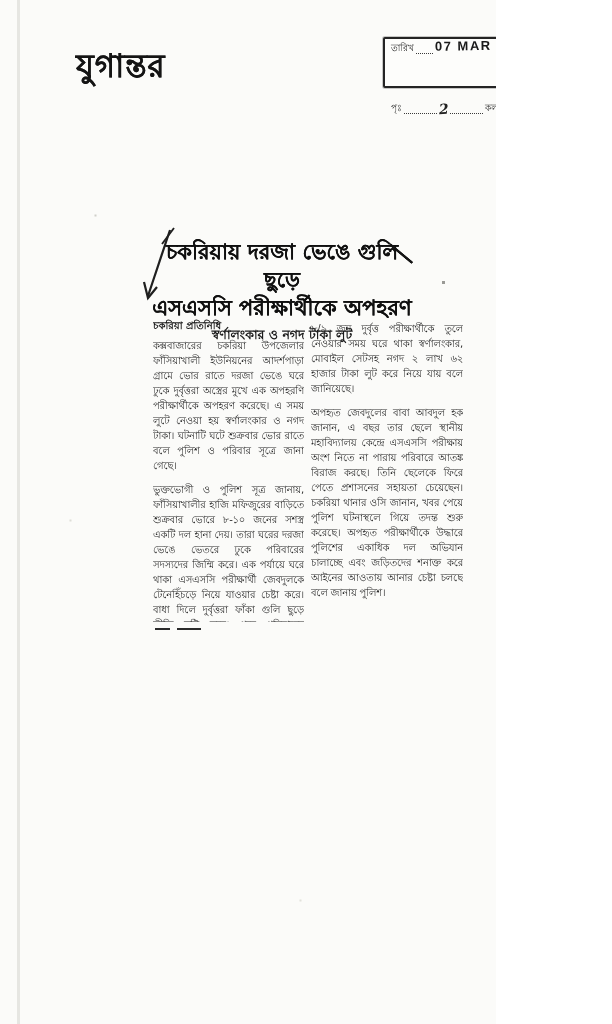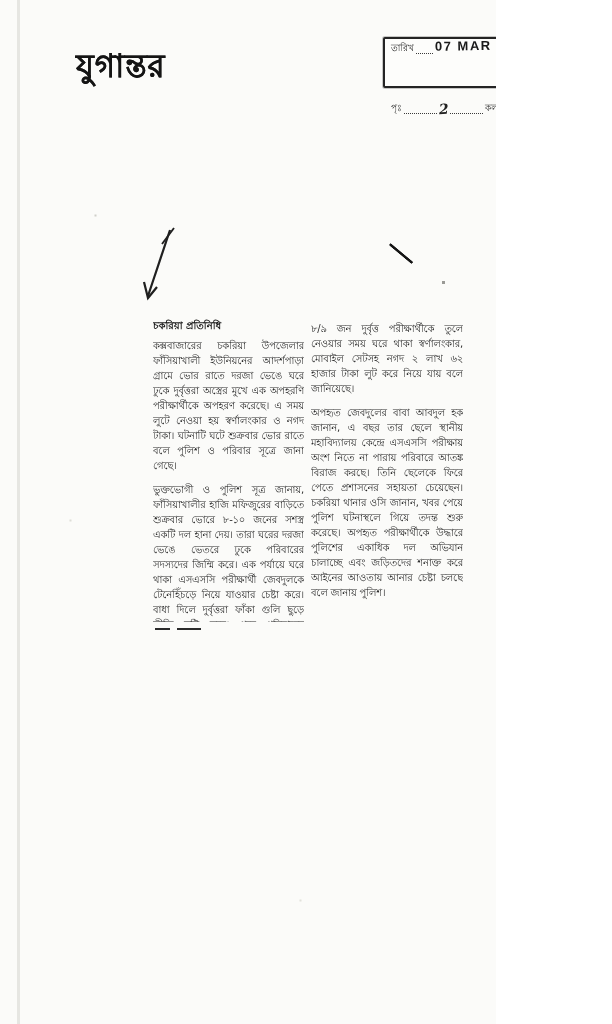--- a/index.html
+++ b/index.html
@@ -97,20 +97,25 @@
   </div>
 
   <svg class="arrow-mark" width="46" height="86" viewBox="0 0 46 86">
     <line x1="34" y1="6" x2="12" y2="72" stroke="#1f1f1f" stroke-width="2.2"></line>
     <line x1="26" y1="20" x2="38" y2="4" stroke="#1f1f1f" stroke-width="1.8"></line>
     <polyline points="8,58 12,74 21,63" fill="none" stroke="#1f1f1f" stroke-width="2.2"></polyline>
   </svg>
 
   <div class="slash-mark"></div>
 
+  <div class="headline-wrap">
+    <div class="headline">চকরিয়ায় দরজা ভেঙে গুলি ছুড়ে</div>
+    <div class="headline">এসএসসি পরীক্ষার্থীকে অপহরণ</div>
+    <div class="subhead">স্বর্ণালংকার ও নগদ টাকা লুট</div>
+  </div>
 
   <div class="col col-left">
     <p class="byline">চকরিয়া প্রতিনিধি</p>
     <p class="body-par">কক্সবাজারের চকরিয়া উপজেলার ফাঁসিয়াখালী ইউনিয়নের আদর্শপাড়া গ্রামে ভোর রাতে দরজা ভেঙে ঘরে ঢুকে দুর্বৃত্তরা অস্ত্রের মুখে এক অপহরণি পরীক্ষার্থীকে অপহরণ করেছে। এ সময় লুটে নেওয়া হয় স্বর্ণালংকার ও নগদ টাকা। ঘটনাটি ঘটে শুক্রবার ভোর রাতে বলে পুলিশ ও পরিবার সূত্রে জানা গেছে।</p>
     <p class="body-par">ভুক্তভোগী ও পুলিশ সূত্র জানায়, ফাঁসিয়াখালীর হাজি মফিজুরের বাড়িতে শুক্রবার ভোরে ৮-১০ জনের সশস্ত্র একটি দল হানা দেয়। তারা ঘরের দরজা ভেঙে ভেতরে ঢুকে পরিবারের সদস্যদের জিম্মি করে। এক পর্যায়ে ঘরে থাকা এসএসসি পরীক্ষার্থী জেবদুলকে টেনেহিঁচড়ে নিয়ে যাওয়ার চেষ্টা করে। বাধা দিলে দুর্বৃত্তরা ফাঁকা গুলি ছুড়ে ভীতি সৃষ্টি করে। পরে পরিবারের সদস্যদের মারধর করে ঘরে থাকা মূল্যবান মালামাল লুটে নেয়।</p>
   </div>
 
   <div class="col col-right">
     <p class="body-par">৮/৯ জন দুর্বৃত্ত পরীক্ষার্থীকে তুলে নেওয়ার সময় ঘরে থাকা স্বর্ণালংকার, মোবাইল সেটসহ নগদ ২ লাখ ৬২ হাজার টাকা লুট করে নিয়ে যায় বলে জানিয়েছে।</p>
     <p class="body-par">অপহৃত জেবদুলের বাবা আবদুল হক জানান, এ বছর তার ছেলে স্থানীয় মহাবিদ্যালয় কেন্দ্রে এসএসসি পরীক্ষায় অংশ নিতে না পারায় পরিবারে আতঙ্ক বিরাজ করছে। তিনি ছেলেকে ফিরে পেতে প্রশাসনের সহায়তা চেয়েছেন। চকরিয়া থানার ওসি জানান, খবর পেয়ে পুলিশ ঘটনাস্থলে গিয়ে তদন্ত শুরু করেছে। অপহৃত পরীক্ষার্থীকে উদ্ধারে পুলিশের একাধিক দল অভিযান চালাচ্ছে এবং জড়িতদের শনাক্ত করে আইনের আওতায় আনার চেষ্টা চলছে বলে জানায় পুলিশ।</p>

